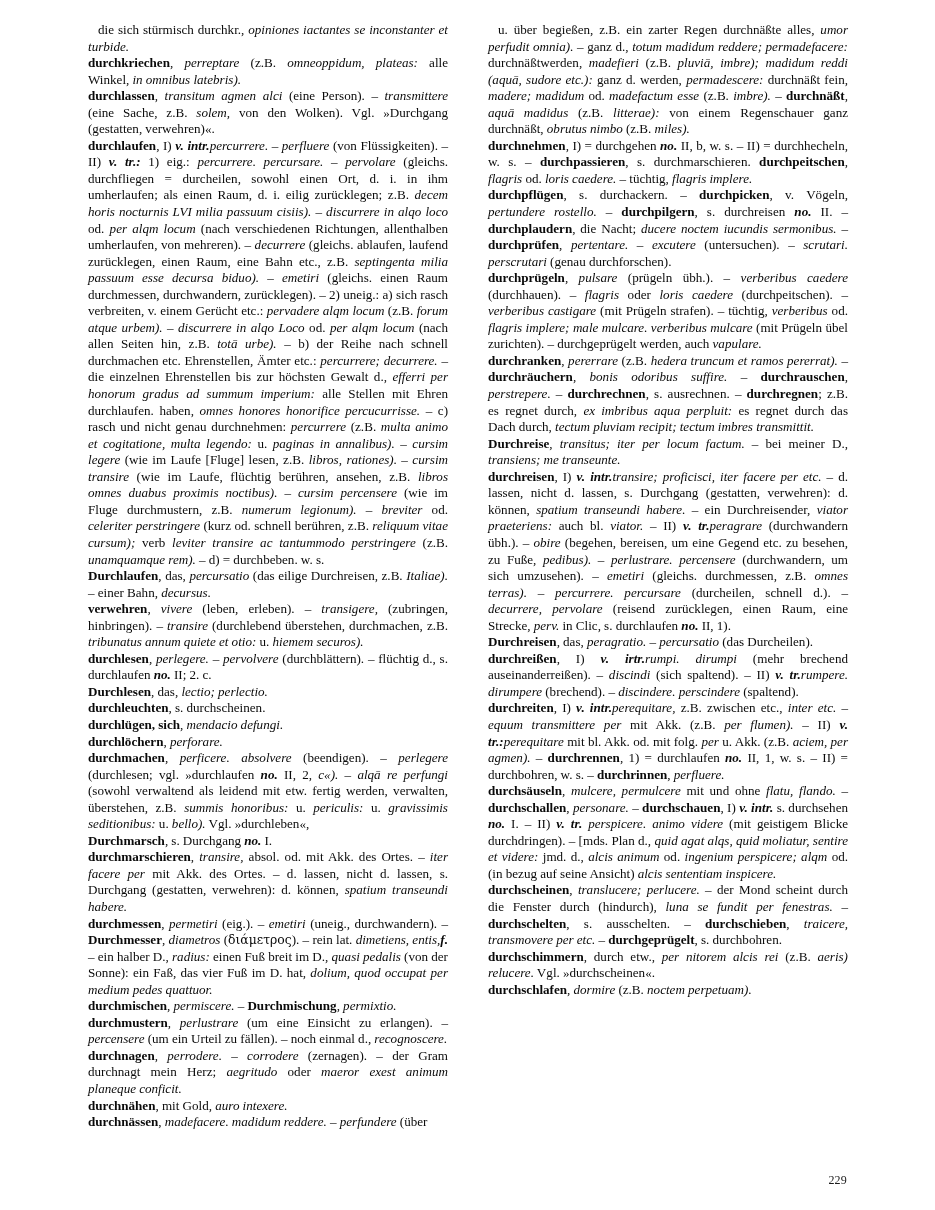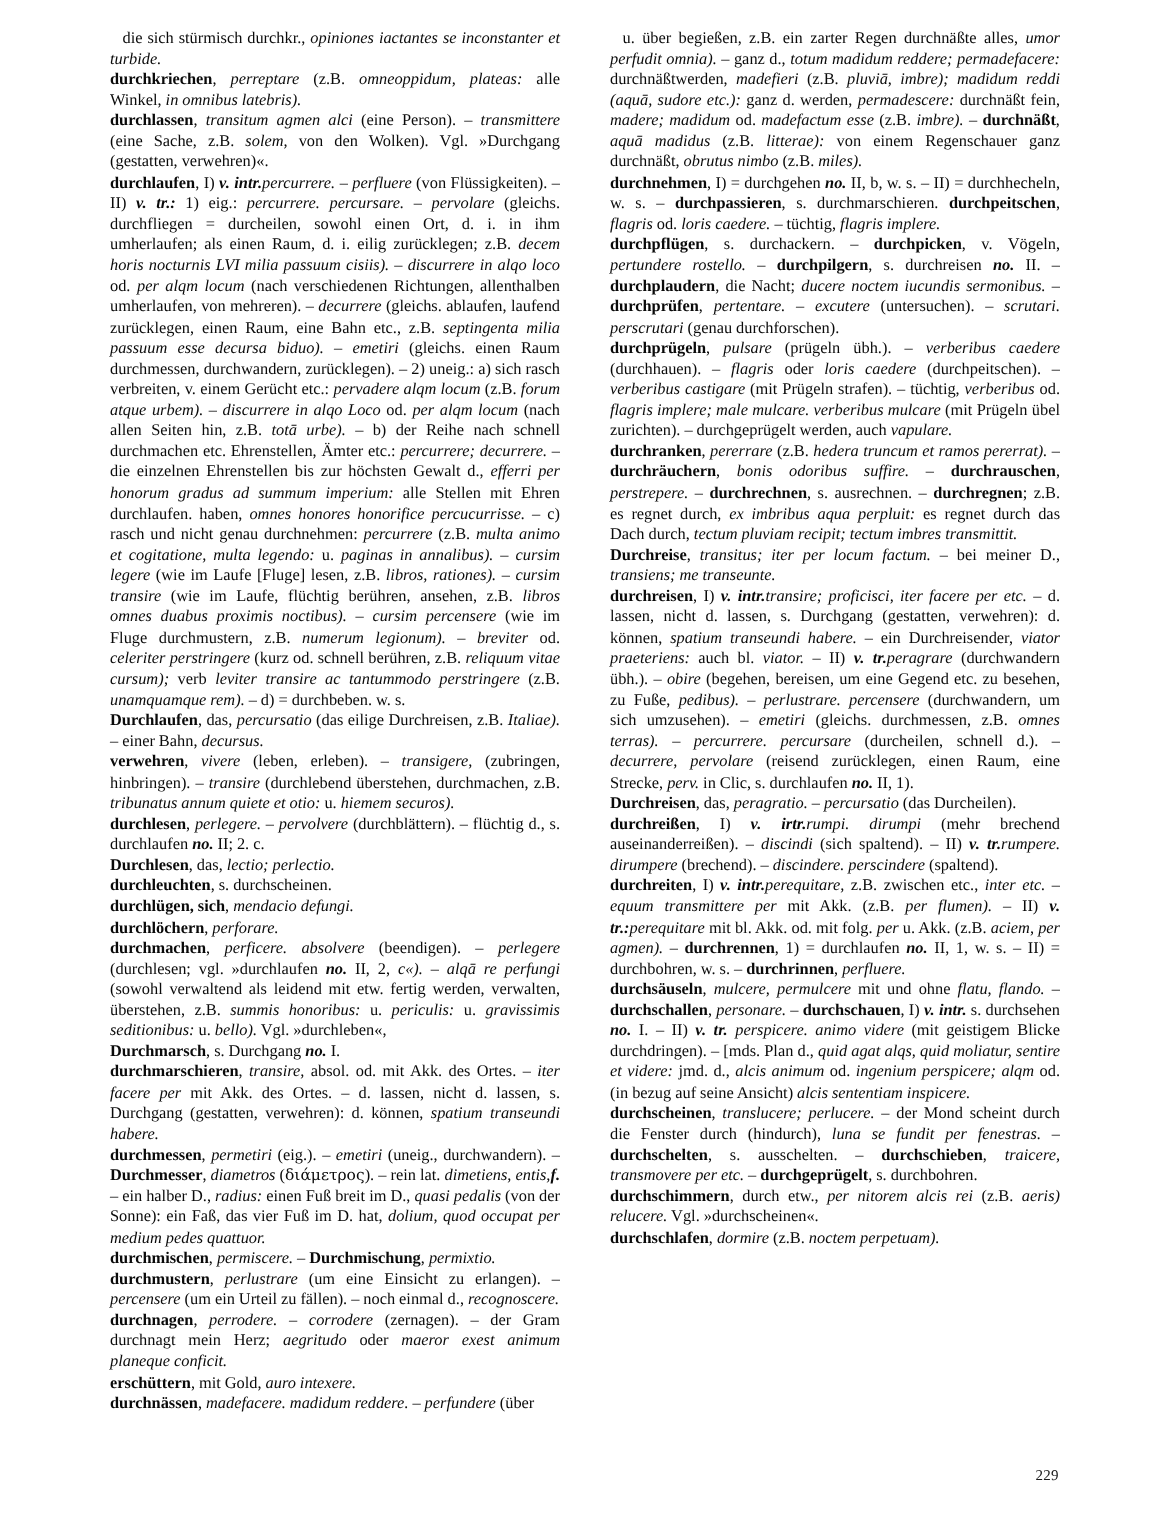--- a/index.html
+++ b/index.html
@@ -98,21 +98,21 @@
         <p class="entry noindent"><b>durchleuchten</b>, s. durchscheinen.</p>
         <p class="entry noindent"><b>durchlügen, sich</b>, <i>mendacio defungi.</i></p>
         <p class="entry noindent"><b>durchlöchern</b>, <i>perforare.</i></p>
         <p class="entry noindent"><b>durchmachen</b>, <i>perficere. absolvere</i> (beendigen). – <i>perlegere</i> (durchlesen; vgl. »durchlaufen <span class="bi">no.</span> II, 2, <i>c«). – alqā re perfungi</i> (sowohl verwaltend als leidend mit etw. fertig werden, verwalten, überstehen, z.B. <i>summis honoribus:</i> u. <i>periculis:</i> u. <i>gravissimis seditionibus:</i> u. <i>bello).</i> Vgl. »durchleben«,</p>
         <p class="entry noindent"><b>Durchmarsch</b>, s. Durchgang <span class="bi">no.</span> I.</p>
         <p class="entry noindent"><b>durchmarschieren</b>, <i>transire,</i> absol. od. mit Akk. des Ortes. – <i>iter facere per</i> mit Akk. des Ortes. – d. lassen, nicht d. lassen, s. Durchgang (gestatten, verwehren): d. können, <i>spatium transeundi habere.</i></p>
         <p class="entry noindent"><b>durchmessen</b>, <i>permetiri</i> (eig.). – <i>emetiri</i> (uneig., durchwandern). – <b>Durchmesser</b>, <i>diametros</i> (<span class="grk">διάμετρος</span>). – rein lat. <i>dimetiens, entis,</i><span class="bi">f.</span> – ein halber D., <i>radius:</i> einen Fuß breit im D., <i>quasi pedalis</i> (von der Sonne): ein Faß, das vier Fuß im D. hat, <i>dolium, quod occupat per medium pedes quattuor.</i></p>
         <p class="entry noindent"><b>durchmischen</b>, <i>permiscere.</i> – <b>Durchmischung</b>, <i>permixtio.</i></p>
         <p class="entry noindent"><b>durchmustern</b>, <i>perlustrare</i> (um eine Einsicht zu erlangen). – <i>percensere</i> (um ein Urteil zu fällen). – noch einmal d., <i>recognoscere.</i></p>
         <p class="entry noindent"><b>durchnagen</b>, <i>perrodere. – corrodere</i> (zernagen). – der Gram durchnagt mein Herz; <i>aegritudo</i> oder <i>maeror exest animum planeque conficit.</i></p>
-        <p class="entry noindent"><b>erschüttern</b>, mit Gold, <i>auro intexere.</i></p>
+        <p class="entry noindent"><b>durchnähen</b>, mit Gold, <i>auro intexere.</i></p>
         <p class="entry noindent"><b>durchnässen</b>, <i>madefacere. madidum reddere. – perfundere</i> (über</p>
       </div>
 
     <div class="column" id="right-col">
         <p class="entry indent">u. über begießen, z.B. ein zarter Regen durchnäßte alles, <i>umor perfudit omnia).</i> – ganz d., <i>totum madidum reddere; permadefacere:</i> durchnäßtwerden, <i>madefieri</i> (z.B. <i>pluviā, imbre); madidum reddi (aquā, sudore etc.):</i> ganz d. werden, <i>permadescere:</i> durchnäßt fein, <i>madere; madidum</i> od. <i>madefactum esse</i> (z.B. <i>imbre).</i> – <b>durchnäßt</b>, <i>aquā madidus</i> (z.B. <i>litterae):</i> von einem Regenschauer ganz durchnäßt, <i>obrutus nimbo</i> (z.B. <i>miles).</i></p>
         <p class="entry noindent"><b>durchnehmen</b>, I) = durchgehen <span class="bi">no.</span> II, b, w. s. – II) = durchhecheln, w. s. – <b>durchpassieren</b>, s. durchmarschieren. <b>durchpeitschen</b>, <i>flagris</i> od. <i>loris caedere.</i> – tüchtig, <i>flagris implere.</i></p>
         <p class="entry noindent"><b>durchpflügen</b>, s. durchackern. – <b>durchpicken</b>, v. Vögeln, <i>pertundere rostello.</i> – <b>durchpilgern</b>, s. durchreisen <span class="bi">no.</span> II. – <b>durchplaudern</b>, die Nacht; <i>ducere noctem iucundis sermonibus.</i> – <b>durchprüfen</b>, <i>pertentare. – excutere</i> (untersuchen). – <i>scrutari. perscrutari</i> (genau durchforschen).</p>
         <p class="entry noindent"><b>durchprügeln</b>, <i>pulsare</i> (prügeln übh.). – <i>verberibus caedere</i> (durchhauen). – <i>flagris</i> oder <i>loris caedere</i> (durchpeitschen). – <i>verberibus castigare</i> (mit Prügeln strafen). – tüchtig, <i>verberibus</i> od. <i>flagris implere; male mulcare. verberibus mulcare</i> (mit Prügeln übel zurichten). – durchgeprügelt werden, auch <i>vapulare.</i></p>
         <p class="entry noindent"><b>durchranken</b>, <i>pererrare</i> (z.B. <i>hedera truncum et ramos pererrat).</i> – <b>durchräuchern</b>, <i>bonis odoribus suffire.</i> – <b>durchrauschen</b>, <i>perstrepere.</i> – <b>durchrechnen</b>, s. ausrechnen. – <b>durchregnen</b>; z.B. es regnet durch, <i>ex imbribus aqua perpluit:</i> es regnet durch das Dach durch, <i>tectum pluviam recipit; tectum imbres transmittit.</i></p>
         <p class="entry noindent"><b>Durchreise</b>, <i>transitus; iter per locum factum.</i> – bei meiner D., <i>transiens; me transeunte.</i></p>

